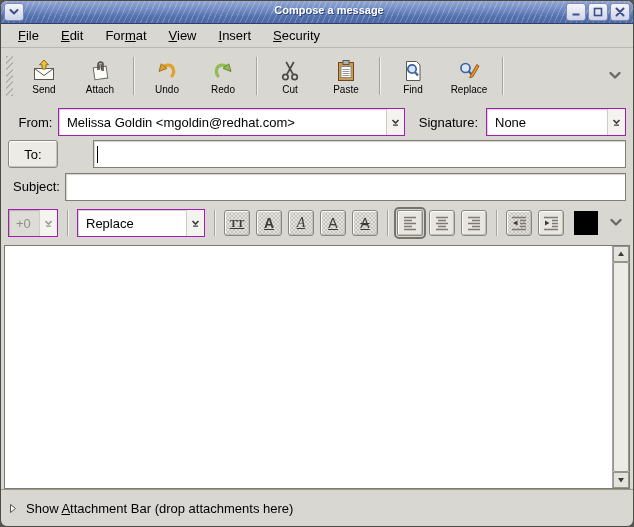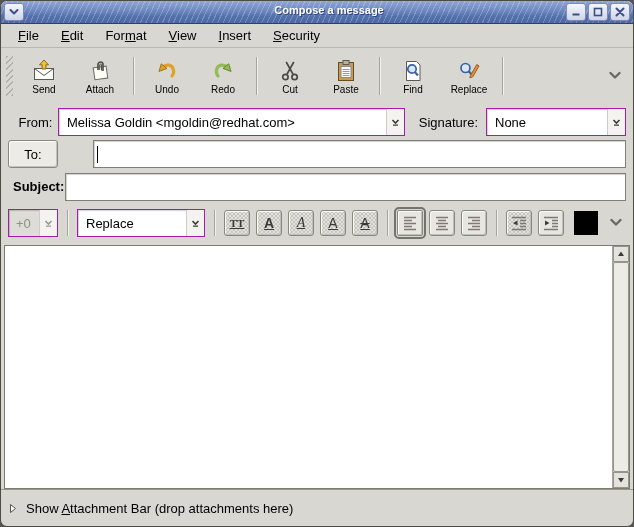--- a/index.html
+++ b/index.html
@@ -90,21 +90,21 @@
     display:flex; align-items:center; padding:0 3px;
   }
   .caret { width:1px; height:17px; background:#000; }
   .text-field input {
     flex:1; border:none; outline:none; background:transparent; font-size:13px; height:100%;
   }
   .subject-row {
     position:absolute; left:0; right:0; top:171px; height:29px;
     display:flex; align-items:center; padding:0 7px;
   }
-  .lab-subject { width:50px; padding-left:5px;font-weight:bold; }
+  .lab-subject { width:50px; padding-left:5px; }
   
   .format-bar {
     position:absolute; left:0; right:0; top:200px; height:44px;
     display:flex; align-items:center; padding:0 7px; gap:6px;
   }
   .fmt-sep { width:1px; height:26px; background:#a6a49c; box-shadow:1px 0 0 #f2f1ec; margin:0 3px; }
   .fs-combo { width:50px; }
   .fs-combo .combo-text { padding:6px 0 0 7px; color:#908e86; }
   .fs-combo.disabled { background:#dedcd6; }
   .fs-combo.disabled .combo-btn { color:#9a9892; }

